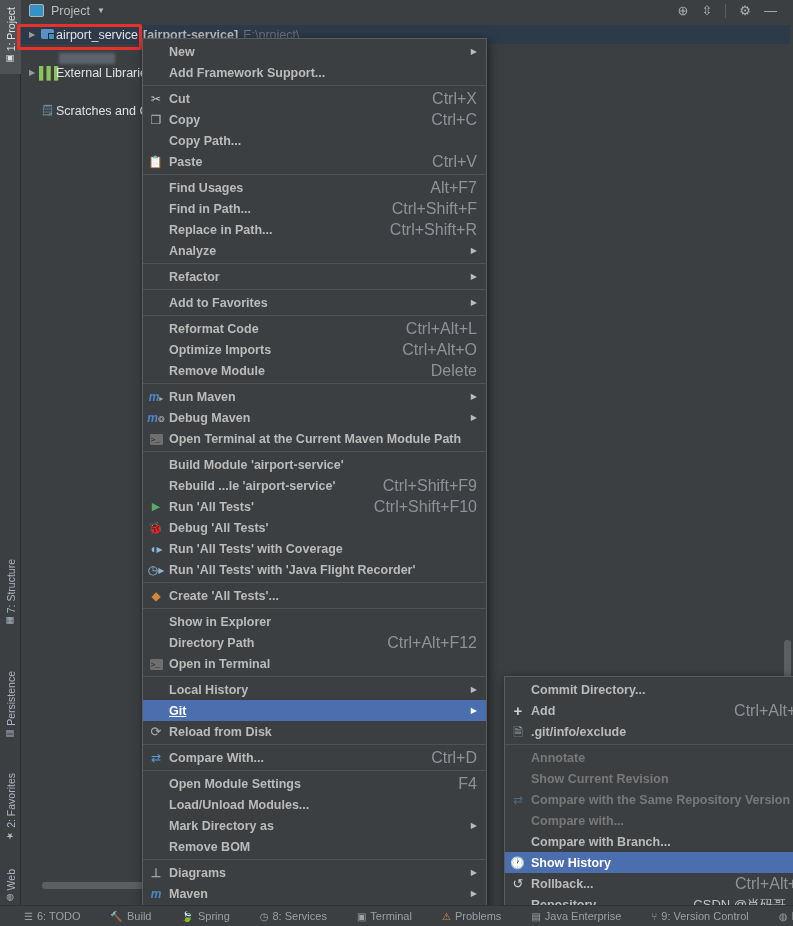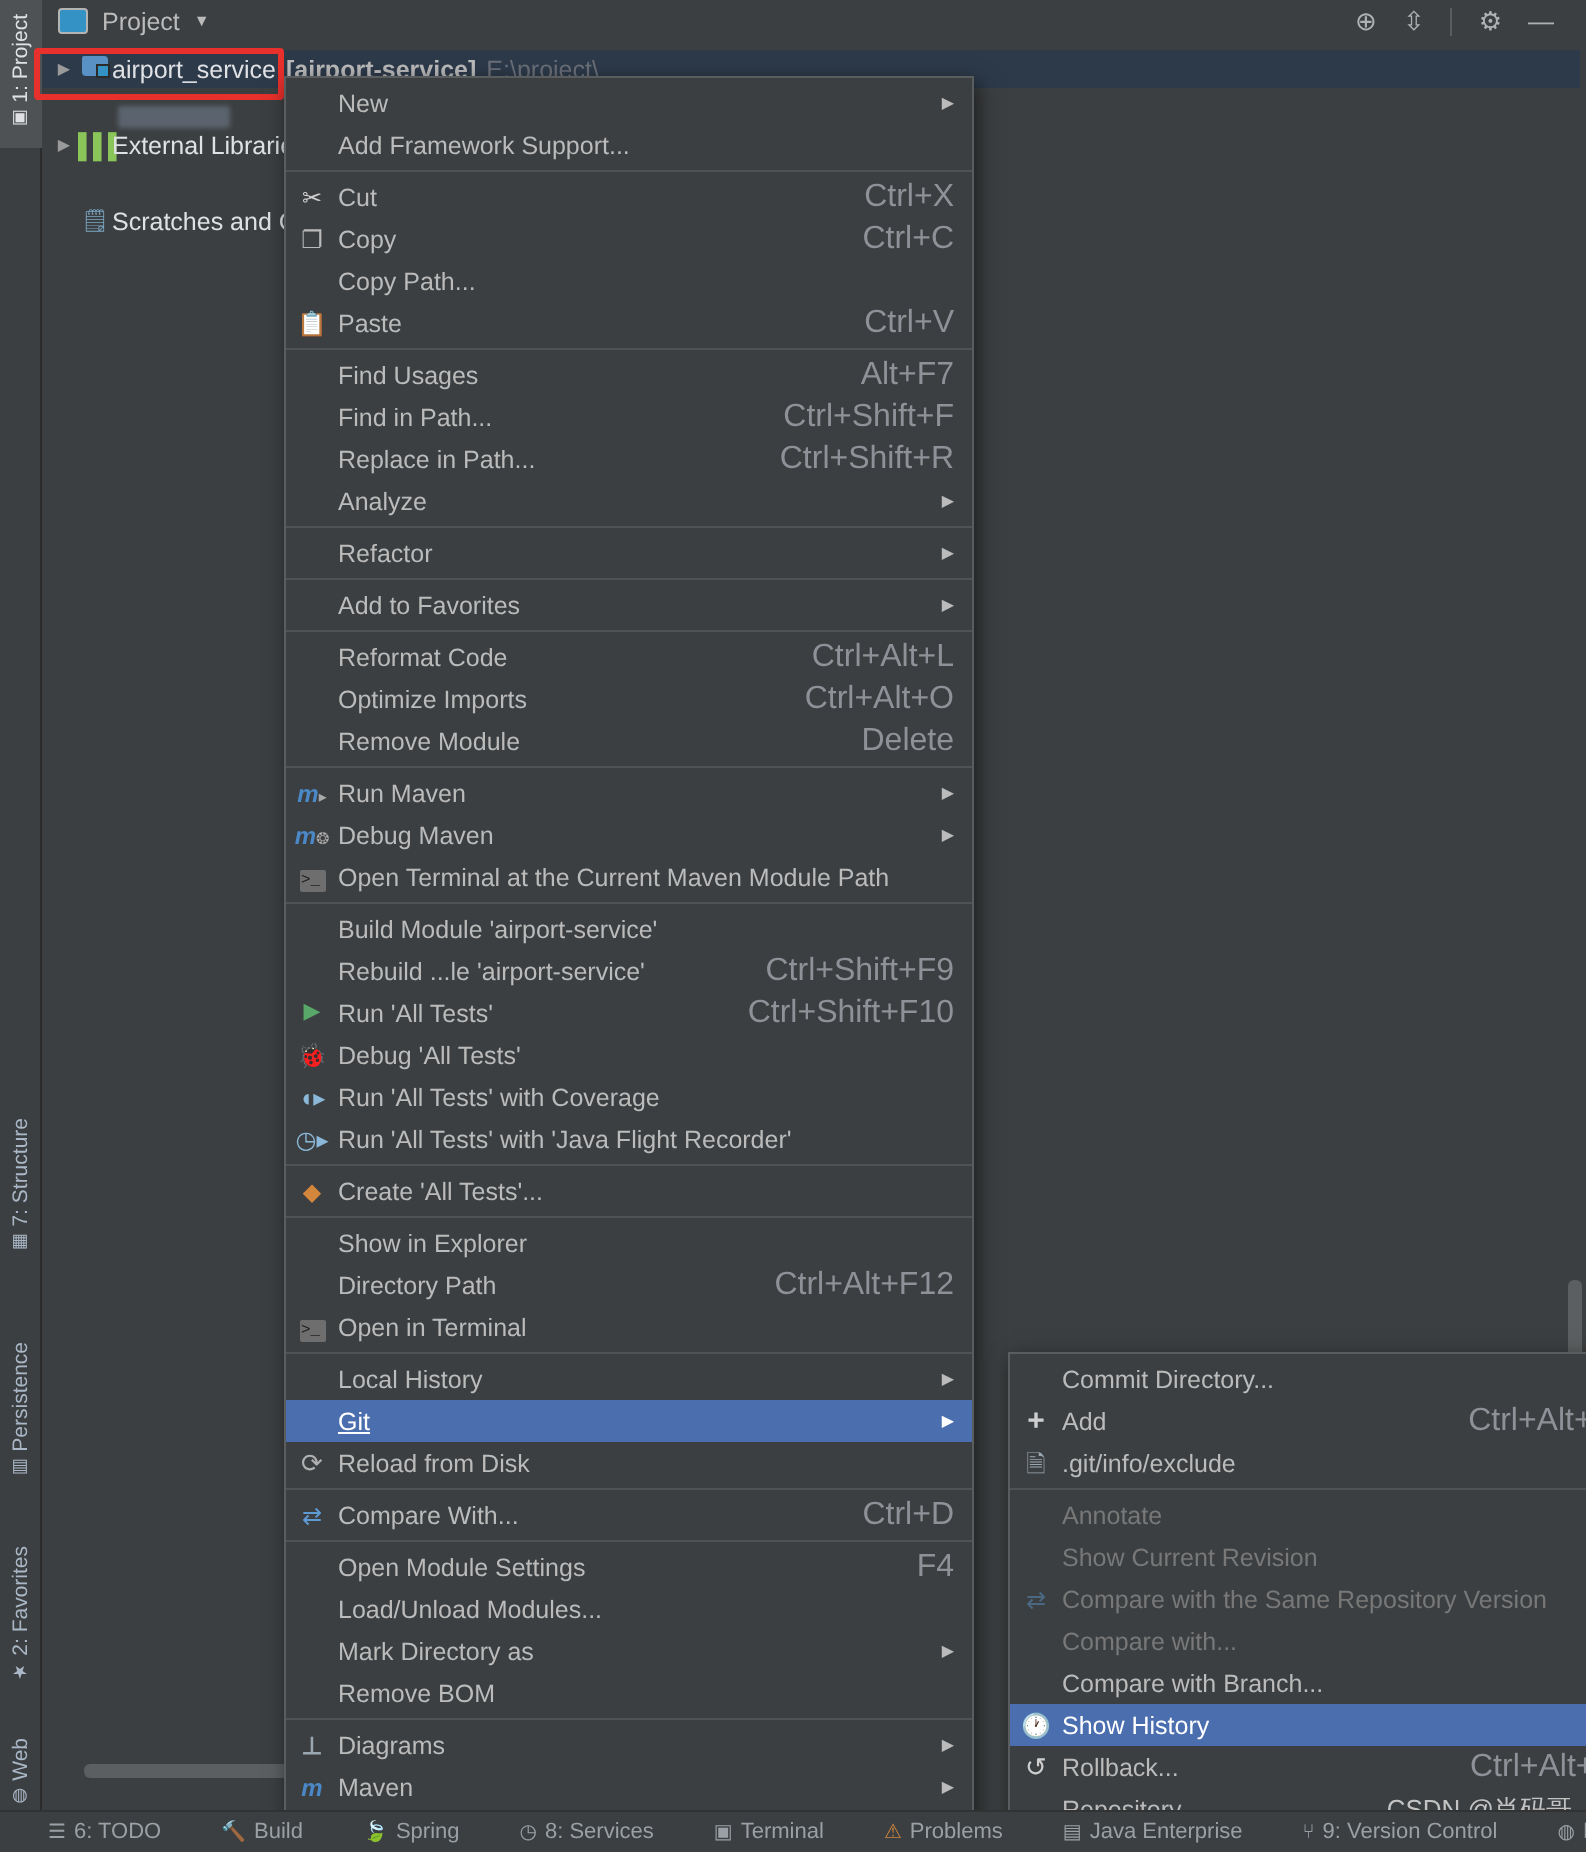--- a/index.html
+++ b/index.html
@@ -138,21 +138,21 @@
     display: flex; align-items: center;
     padding: 0 9px 0 0; cursor: default; white-space: nowrap;
   }
   .mi.sel { background: #4b6eaf; color: #ffffff; }
   .mi.disabled .mi-label { color: #787878; }
   .mi.disabled .mi-ic { opacity: .45; }
   .mi-ic {
     width: 26px; flex: 0 0 26px; text-align: center;
     font-size: 12px; line-height: 1;
   }
-  .mi-label { flex: 1 1 auto; }
+  .mi-label { flex: 1 1 auto; font-weight: bold; }
   .mi-key { color: #8e9298; font-size: 16px; margin-left: 18px; }
   .mi-arrow {
     margin-left: 12px; font-size: 8px; color: #bbbbbb; line-height: 1;
   }
   .mi.sel .mi-arrow { color: #fff; }
   .msep { height: 1px; background: #4f5355; margin: 2px 0; }
   .g-grey   { color: #a9a9a9; }
 
   .ic-maven { font-style: italic; font-weight: bold; color: #4a88c7; font-size: 12px; }
   .ic-term {

